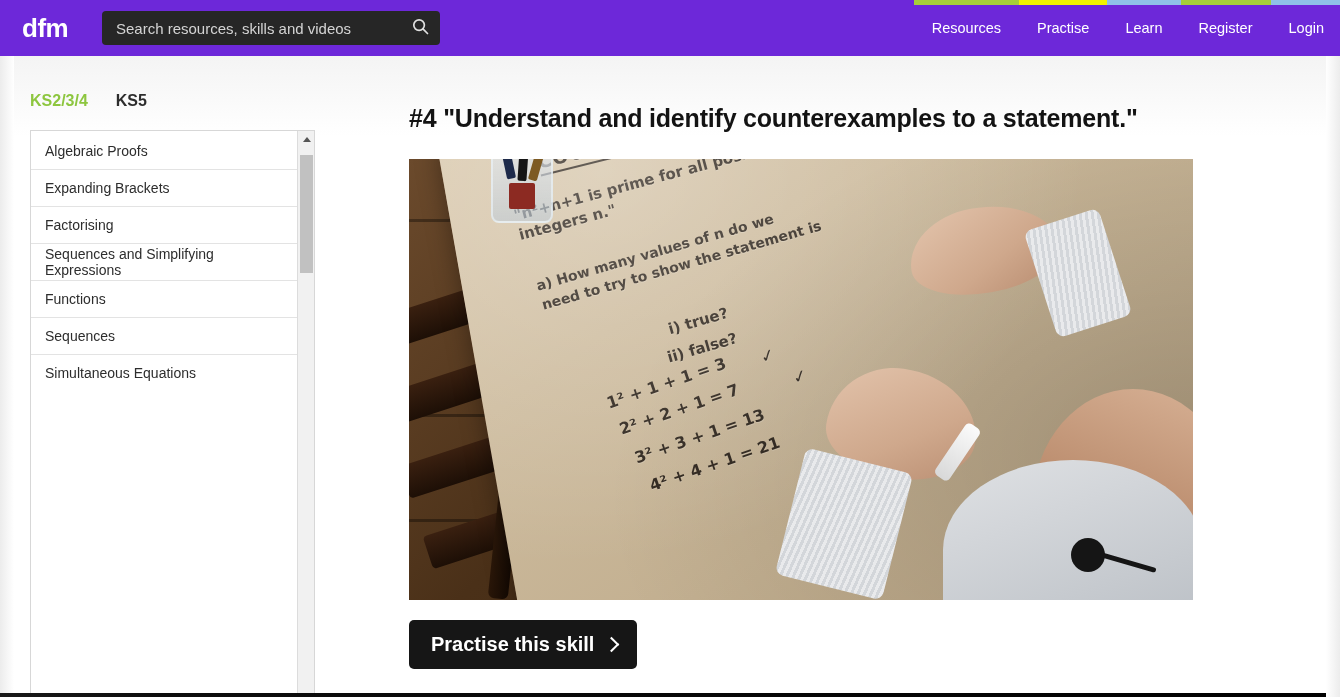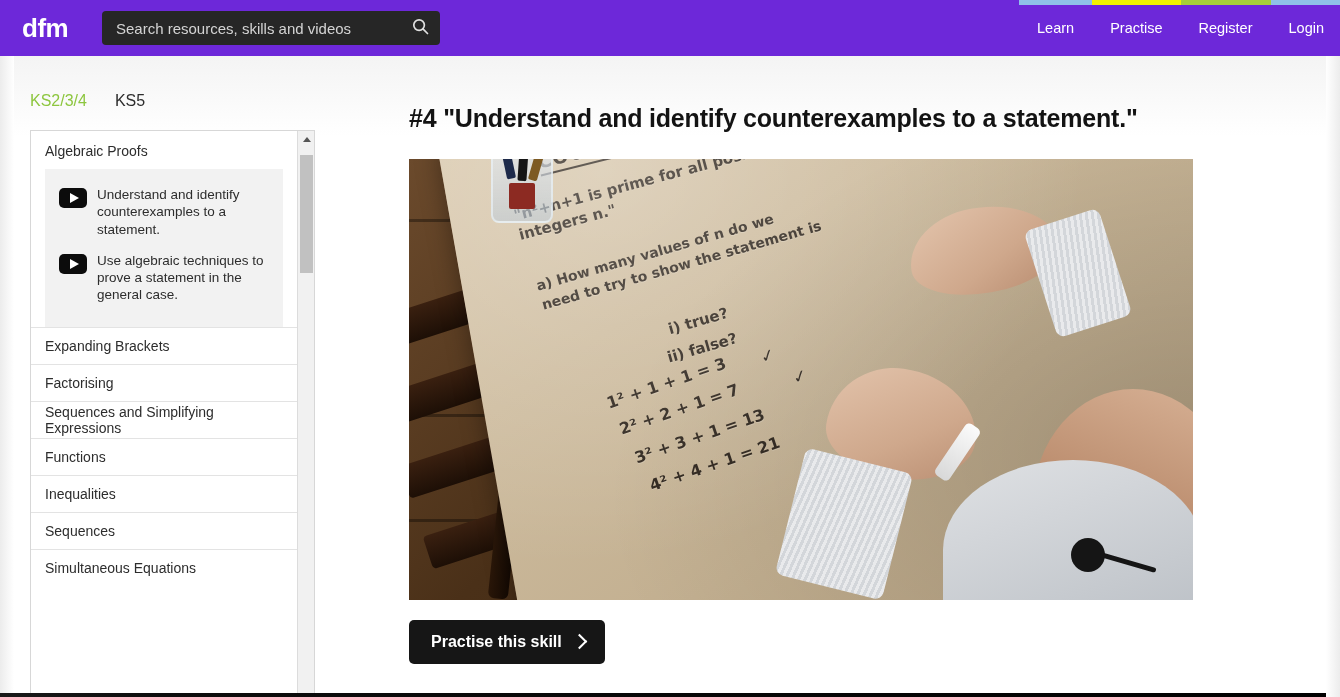--- a/index.html
+++ b/index.html
@@ -106,21 +106,21 @@
     width: 285px;
   }
   .ks-tabs {
     display: flex;
     align-items: baseline;
     gap: 28px;
     padding-bottom: 20px;
   }
   .ks-tab {
     font-size: 16px;
-    font-weight: normal;
+    font-weight: bold;
     cursor: pointer;
   }
   .ks-tab.active { color: #8dc63f; }
   .ks-tab.inactive { color: #2d2d2d; }
 
   .topic-box {
     position: relative;
     border: 1px solid #d7d7d7;
     border-top: 1px solid #d7d7d7;
     background: #ffffff;
@@ -368,21 +368,21 @@
     margin-top: 20px;
     display: inline-flex;
     align-items: center;
     gap: 12px;
     background: #161616;
     color: #ffffff;
     border: 0;
     border-radius: 5px;
     padding: 13px 20px 13px 22px;
     font-family: "Liberation Sans", sans-serif;
-    font-size: 16px;
+    font-size: 20px;
     font-weight: bold;
     cursor: pointer;
   }
   .chev {
     display: inline-block;
     width: 11px; height: 11px;
     border-right: 2.6px solid #ffffff;
     border-top: 2.6px solid #ffffff;
     transform: rotate(45deg);
     margin-bottom: 1px;
@@ -408,26 +408,30 @@
         <svg width="17" height="17" viewBox="0 0 18 18">
           <circle cx="7.5" cy="7.5" r="5.6" fill="none" stroke="#e0e0e0" stroke-width="1.8"></circle>
           <line x1="11.6" y1="11.6" x2="16.4" y2="16.4" stroke="#e0e0e0" stroke-width="1.8" stroke-linecap="round"></line>
         </svg>
       </span>
     </button>
   </div>
 
   <nav class="nav">
     <a class="nav-item">
-      <span class="bar" style="background:#8fc0e8"></span>
-      <span>Learn</span>
+      <span class="bar" style="background:#a6ce39"></span>
+      <span>Resources</span>
     </a>
     <a class="nav-item">
       <span class="bar" style="background:#f2f200"></span>
       <span>Practise</span>
+    </a>
+    <a class="nav-item">
+      <span class="bar" style="background:#8fc0e8"></span>
+      <span>Learn</span>
     </a>
     <a class="nav-item">
       <span class="bar" style="background:#a6ce39"></span>
       <span>Register</span>
     </a>
     <a class="nav-item" style="padding-right:16px">
       <span class="bar" style="background:#8fc0e8"></span>
       <span>Login</span>
     </a>
   </nav>
@@ -441,37 +445,26 @@
       <span class="ks-tab active">KS2/3/4</span>
       <span class="ks-tab inactive">KS5</span>
     </div>
 
     <div class="topic-box">
       <div class="topic-scroll">
 
         <div class="topic-group">
           <div class="topic-group-title">Algebraic Proofs</div>
 
-          <div class="video-list">
-            <div class="video-item">
-              <span class="play-icon"></span>
-              <span class="video-label">Understand and identify counterexamples to a statement.</span>
-            </div>
-            <div class="video-item">
-              <span class="play-icon"></span>
-              <span class="video-label">Use algebraic techniques to prove a statement in the general case.</span>
-            </div>
-          </div>
         </div>
 
         <div class="topic-row">Expanding Brackets</div>
         <div class="topic-row">Factorising</div>
         <div class="topic-row">Sequences and Simplifying Expressions</div>
         <div class="topic-row">Functions</div>
-        <div class="topic-row">Inequalities</div>
         <div class="topic-row">Sequences</div>
         <div class="topic-row">Simultaneous Equations</div>
 
       </div>
 
       <div class="scrollbar">
         <div class="sb-arrow up">
             <i></i>
           </div>
         <div class="sb-thumb"></div>

